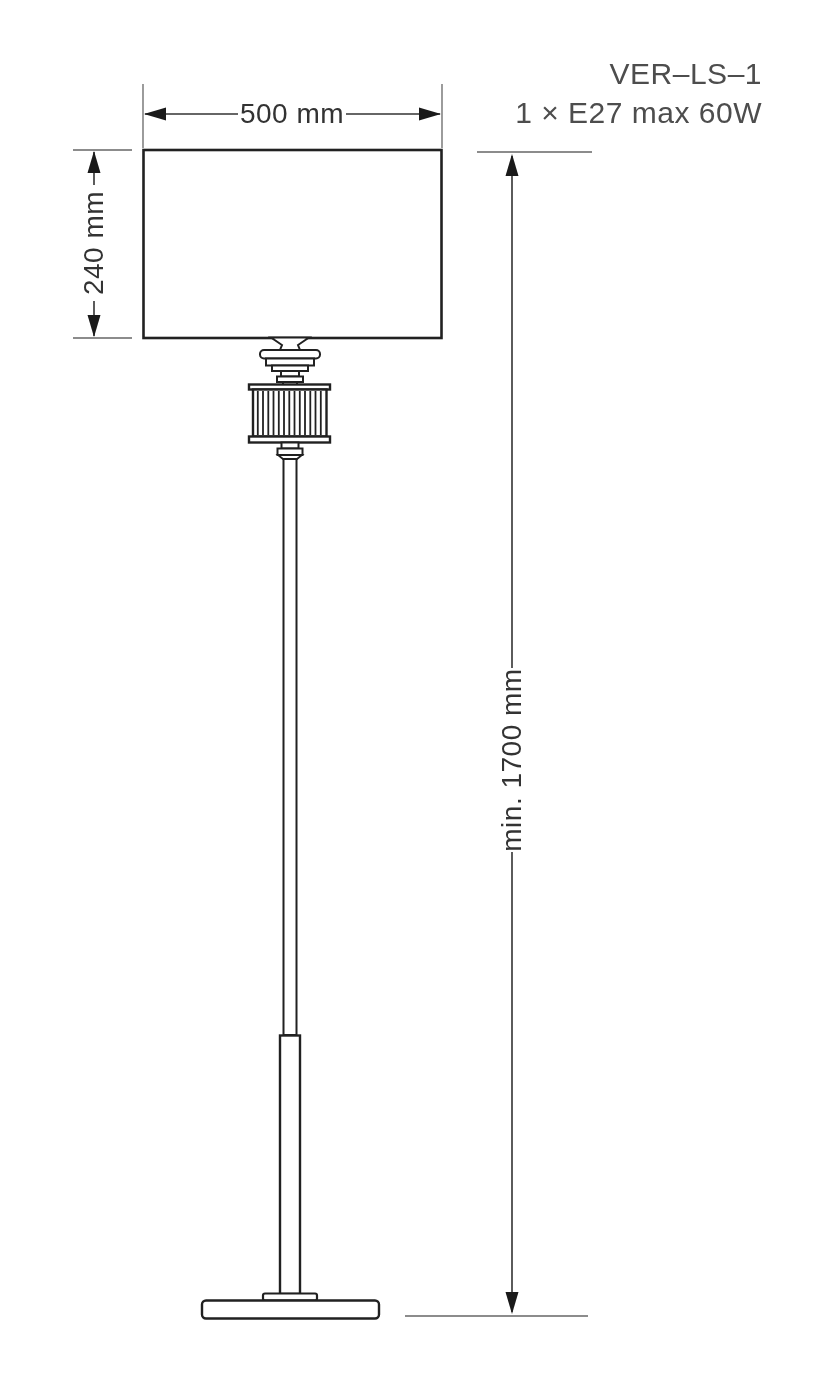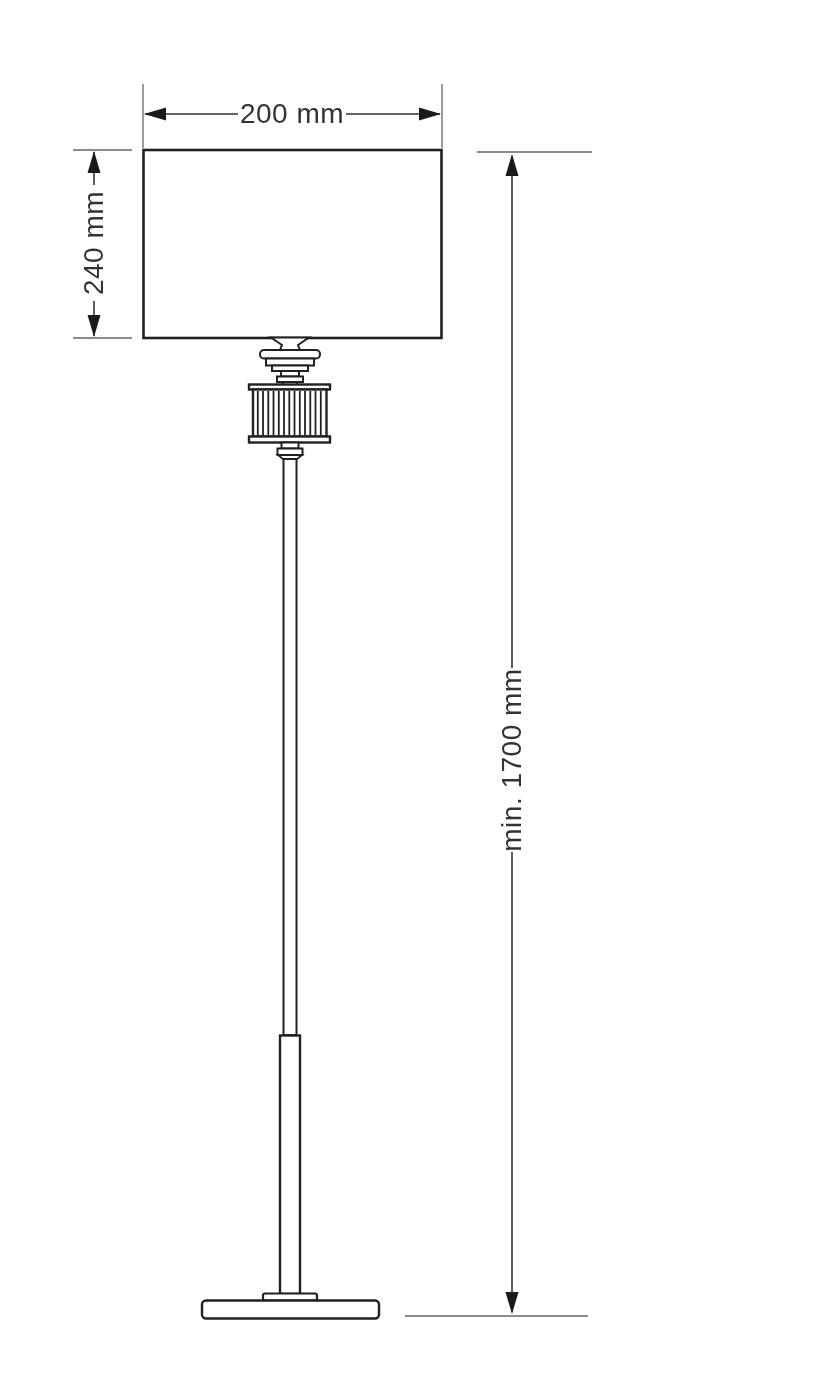--- a/index.html
+++ b/index.html
@@ -119,20 +119,24 @@
       <rect x="283.5" y="459" width="13" height="576" stroke-width="2"></rect>
       <rect x="280" y="1035.5" width="20" height="258.5" stroke-width="2.4"></rect>
     </g>
 
     <g fill="#ffffff" stroke="#212121">
       <rect x="263" y="1293.5" width="54" height="7" rx="2" stroke-width="2.2"></rect>
       <rect x="202" y="1300.5" width="177" height="18" rx="4" stroke-width="2.4"></rect>
     </g>
   </svg>
 
+  <div class="header-block">
+    <div>VER–LS–1</div>
+    <div>1 × E27 max 60W</div>
+  </div>
 
-  <div class="dim-label" style="left: 292px; top: 114px;">200 mm</div>
+  <div class="dim-label" style="left: 292px; top: 114px;">500 mm</div>
 
   <div class="dim-label rotated" style="left: 94px; top: 243px;">240 mm</div>
 
   <div class="dim-label rotated" style="left: 512px; top: 760px;">min. 1700 mm</div>
 
 </div>
 
 </body></html>

